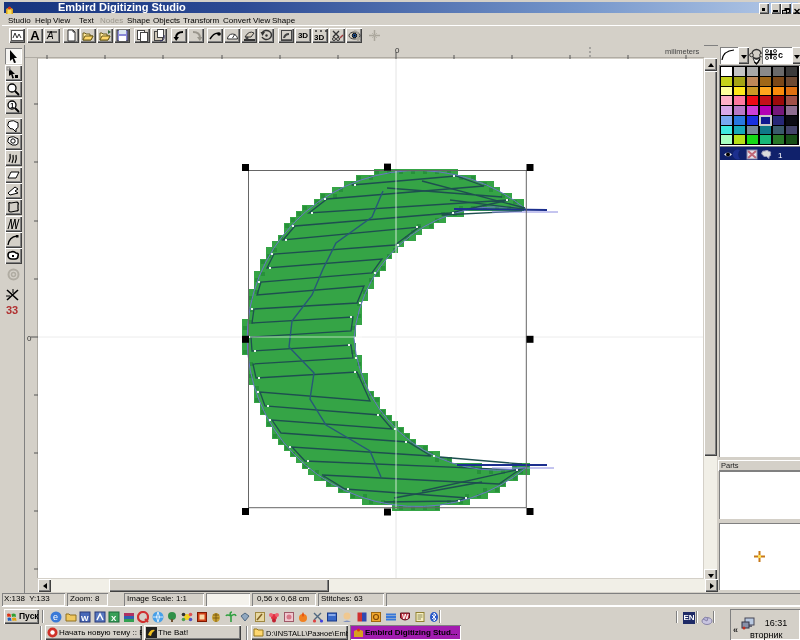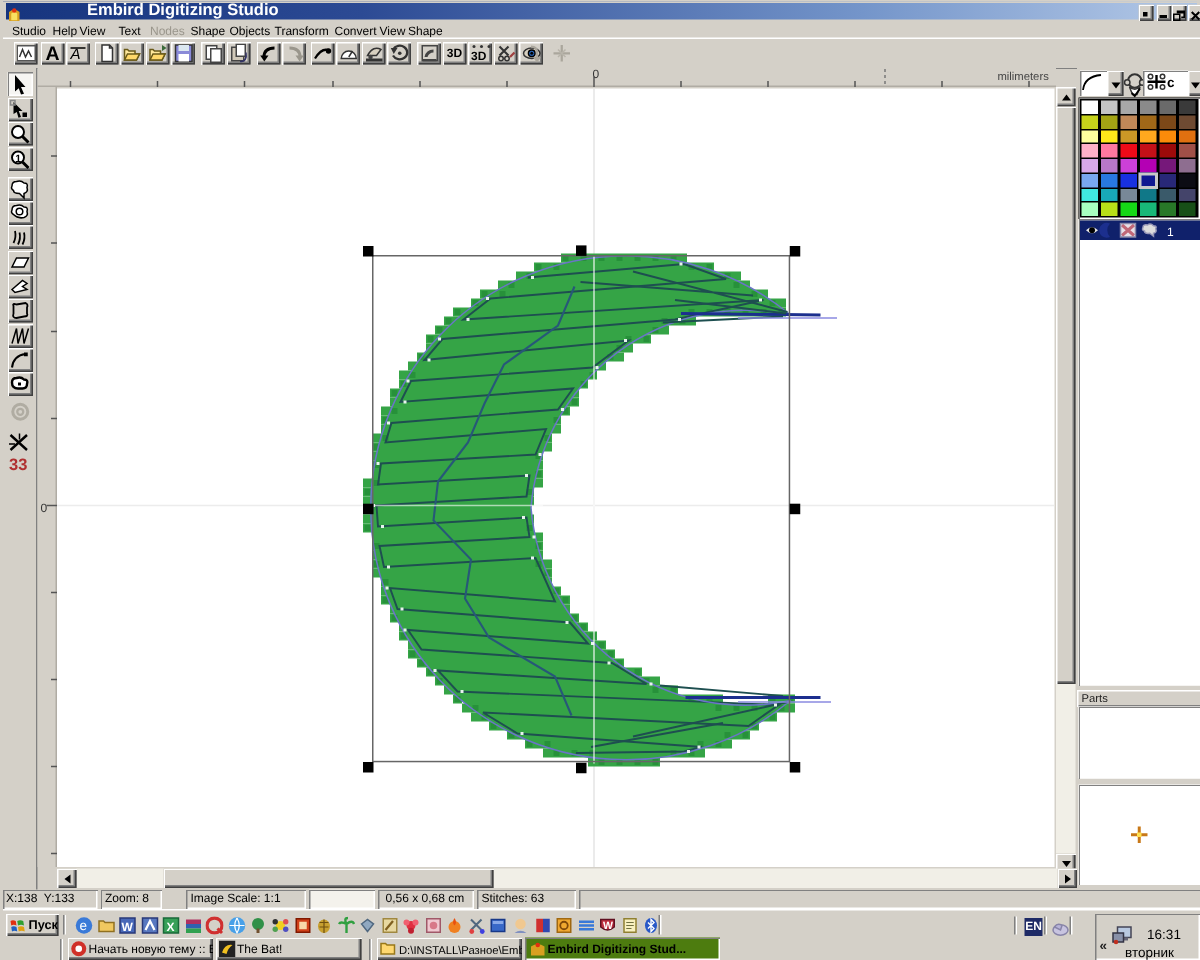--- a/index.html
+++ b/index.html
@@ -1037,21 +1037,21 @@
           </svg>
     <span class="abs" style="left:14px;top:3px;font-size:8px;">The Bat!</span>
   </div>
   <div class="abs" style="left:244px;top:19px;width:2px;height:14px;border-left:1px solid #808080;border-right:1px solid #fff;"></div>
   <div class="abs raised" style="left:249px;top:18px;width:97px;height:15px;background:#d4d0c8;overflow:hidden;white-space:nowrap;">
     <svg class="abs" style="left:2px;top:2px;" width="12" height="11">
             <path d="M1 9 L1 2 L4 2 L5 3 L10 3 L10 9 Z" fill="#ffd870" stroke="#997818"></path>
           </svg>
     <span class="abs" style="left:15px;top:3.5px;font-size:7.5px;">D:\INSTALL\Разное\Embird</span>
   </div>
-  <div class="abs" style="left:348px;top:18px;width:130px;height:15px;background:#4d7c0f;box-shadow:inset 1px 1px 0 #808080, inset -1px -1px 0 #fff;overflow:hidden;white-space:nowrap;">
+  <div class="abs" style="left:348px;top:18px;width:111px;height:15px;background:#a21caf;box-shadow:inset 1px 1px 0 #808080, inset -1px -1px 0 #fff;overflow:hidden;white-space:nowrap;">
     <svg class="abs" style="left:3px;top:2px;" width="11" height="11">
             <path d="M1 10 L1 4 Q5.5 1 10 4 L10 10 Z" fill="#d8a020"></path>
             <circle cx="5.5" cy="3" r="1.5" fill="#e03010"></circle>
           </svg>
     <span class="abs" style="left:15px;top:3px;font-size:8px;font-weight:bold;">Embird Digitizing Stud...</span>
   </div>
 </div>
 </div>
 
 </div>

